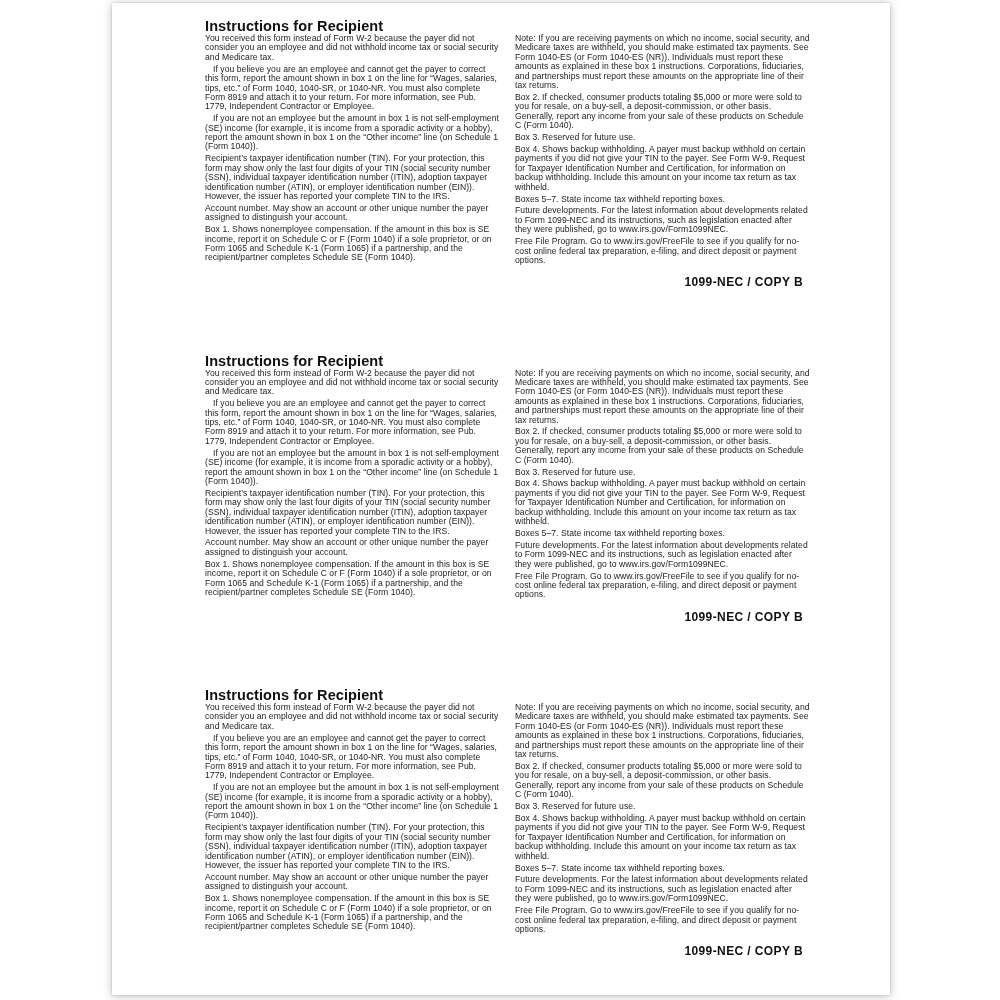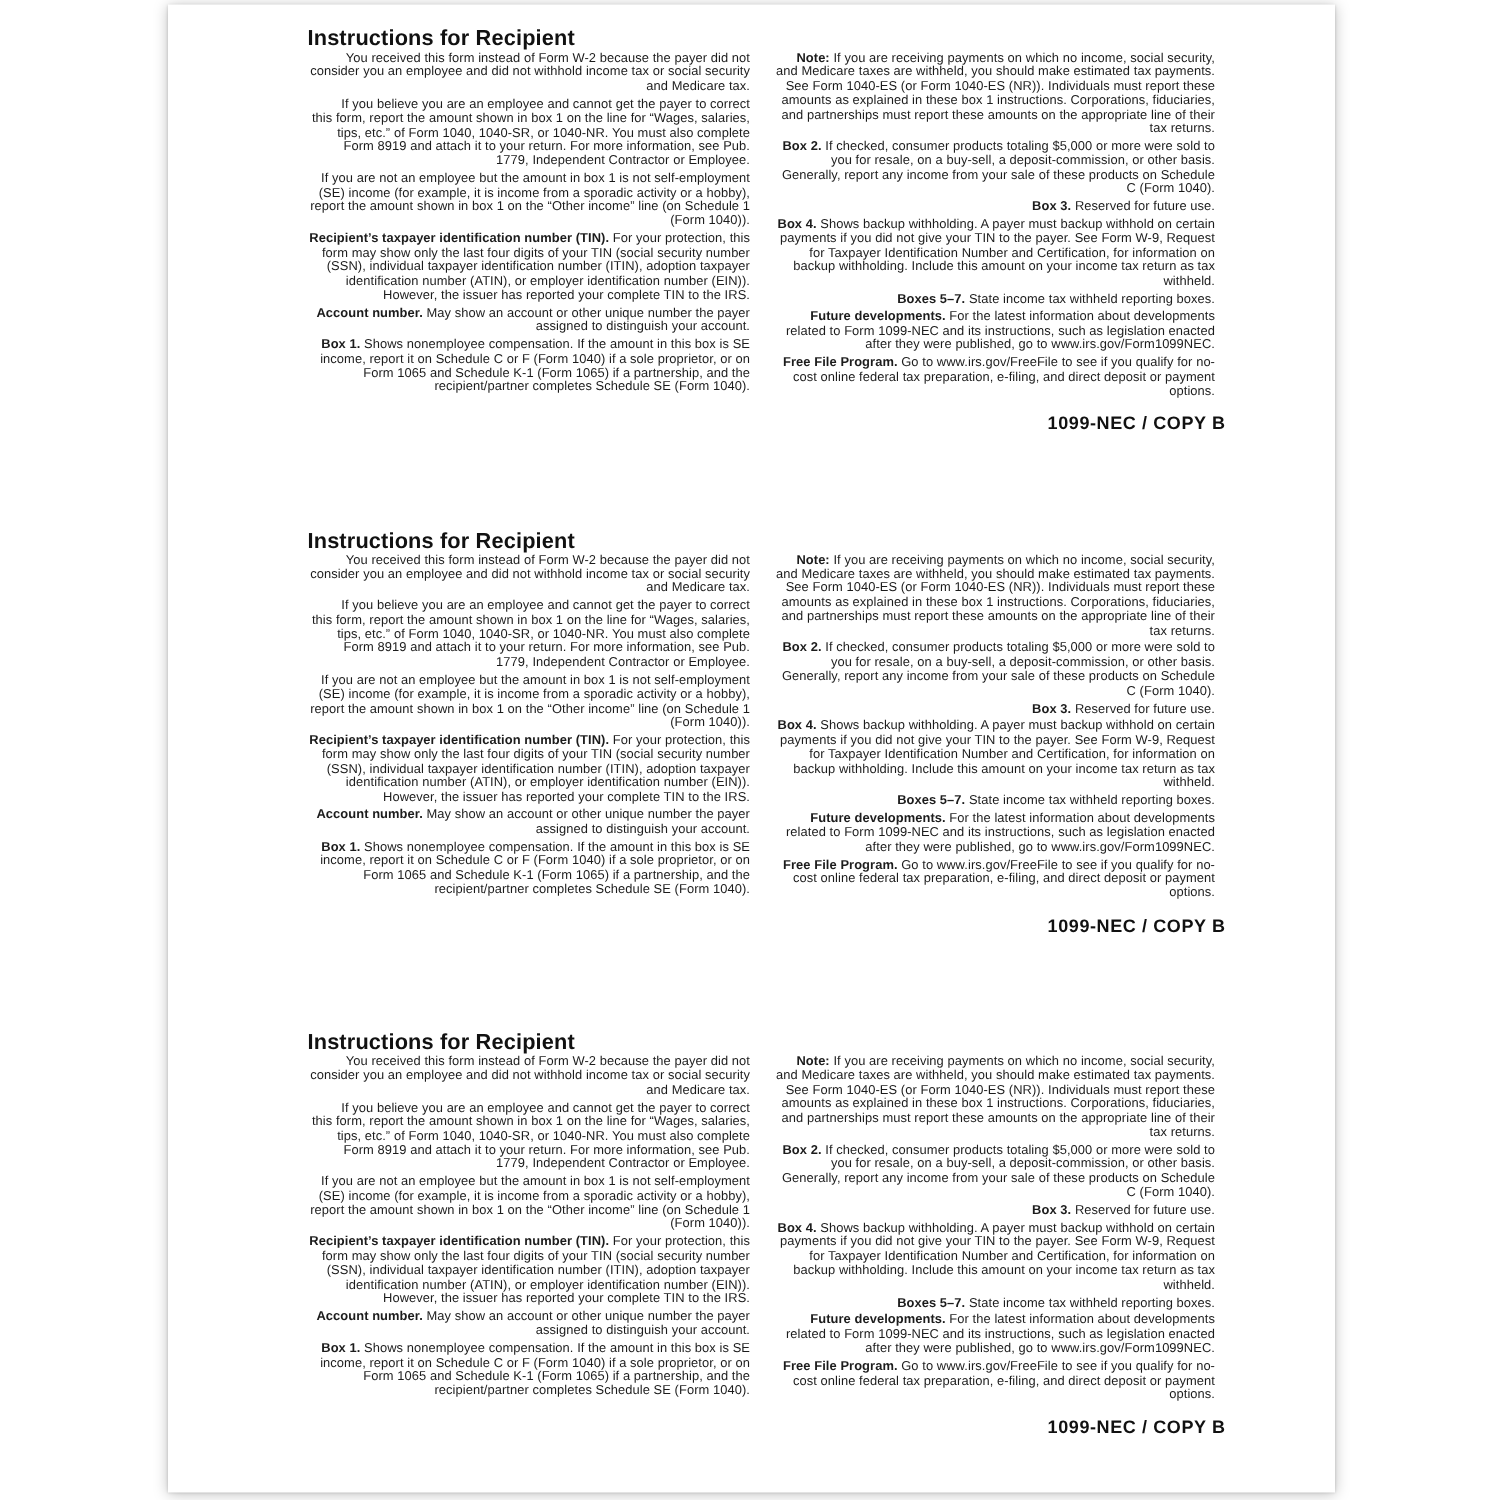--- a/index.html
+++ b/index.html
@@ -49,29 +49,28 @@
     margin: 0;
     font-size: 14.5px;
     line-height: 16px;
     font-weight: bold;
     color: #111111;
     letter-spacing: 0.1px;
     white-space: nowrap;
   }
   .para {
     margin: 0 0 2.5px 0;
-    text-align: right;
   }
   .para.indent { text-indent: 8px; }
-  .seg-bold { font-weight: bold; }
+  .seg-bold { font-weight: normal; }
   .seg-italic { }
   .copy-label {
     position: absolute;
     top: 273px;
-    right: 73px;
+    right: 87px;
     font-size: 12px;
     line-height: 13px;
     font-weight: bold;
     color: #111111;
     letter-spacing: 0.4px;
     white-space: nowrap;
   }
 </style>
 </head>
 <body>

